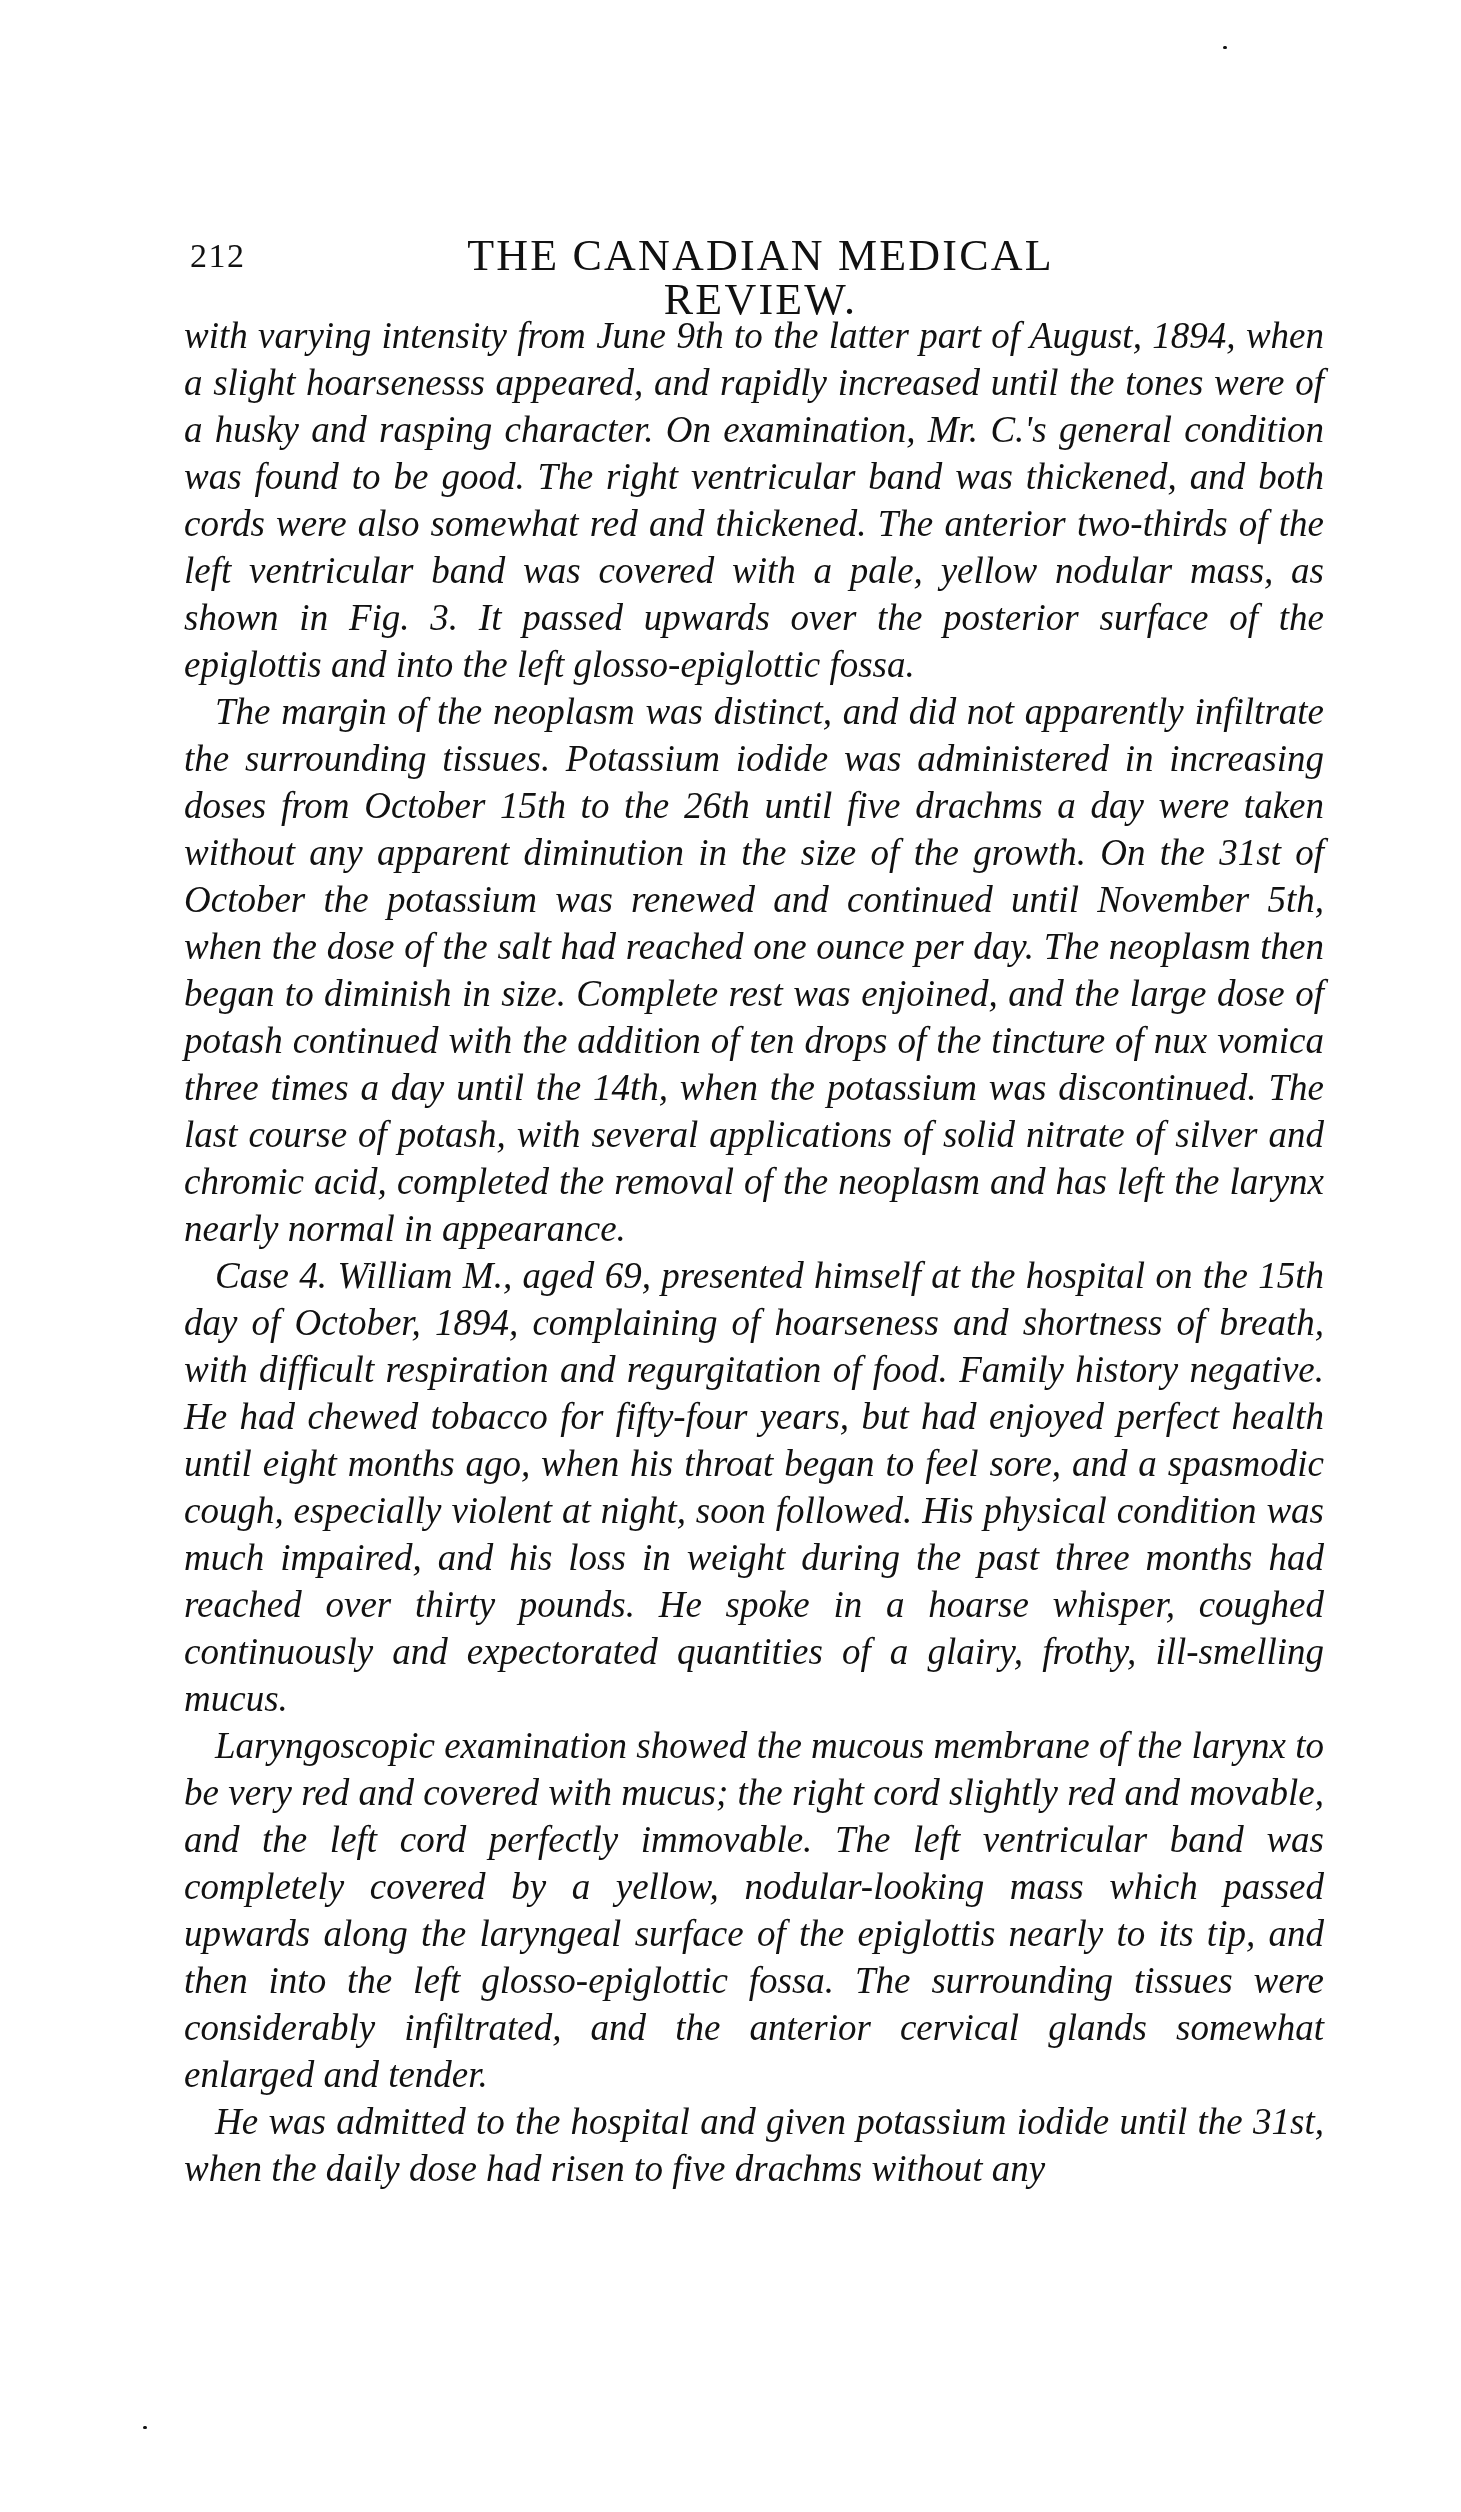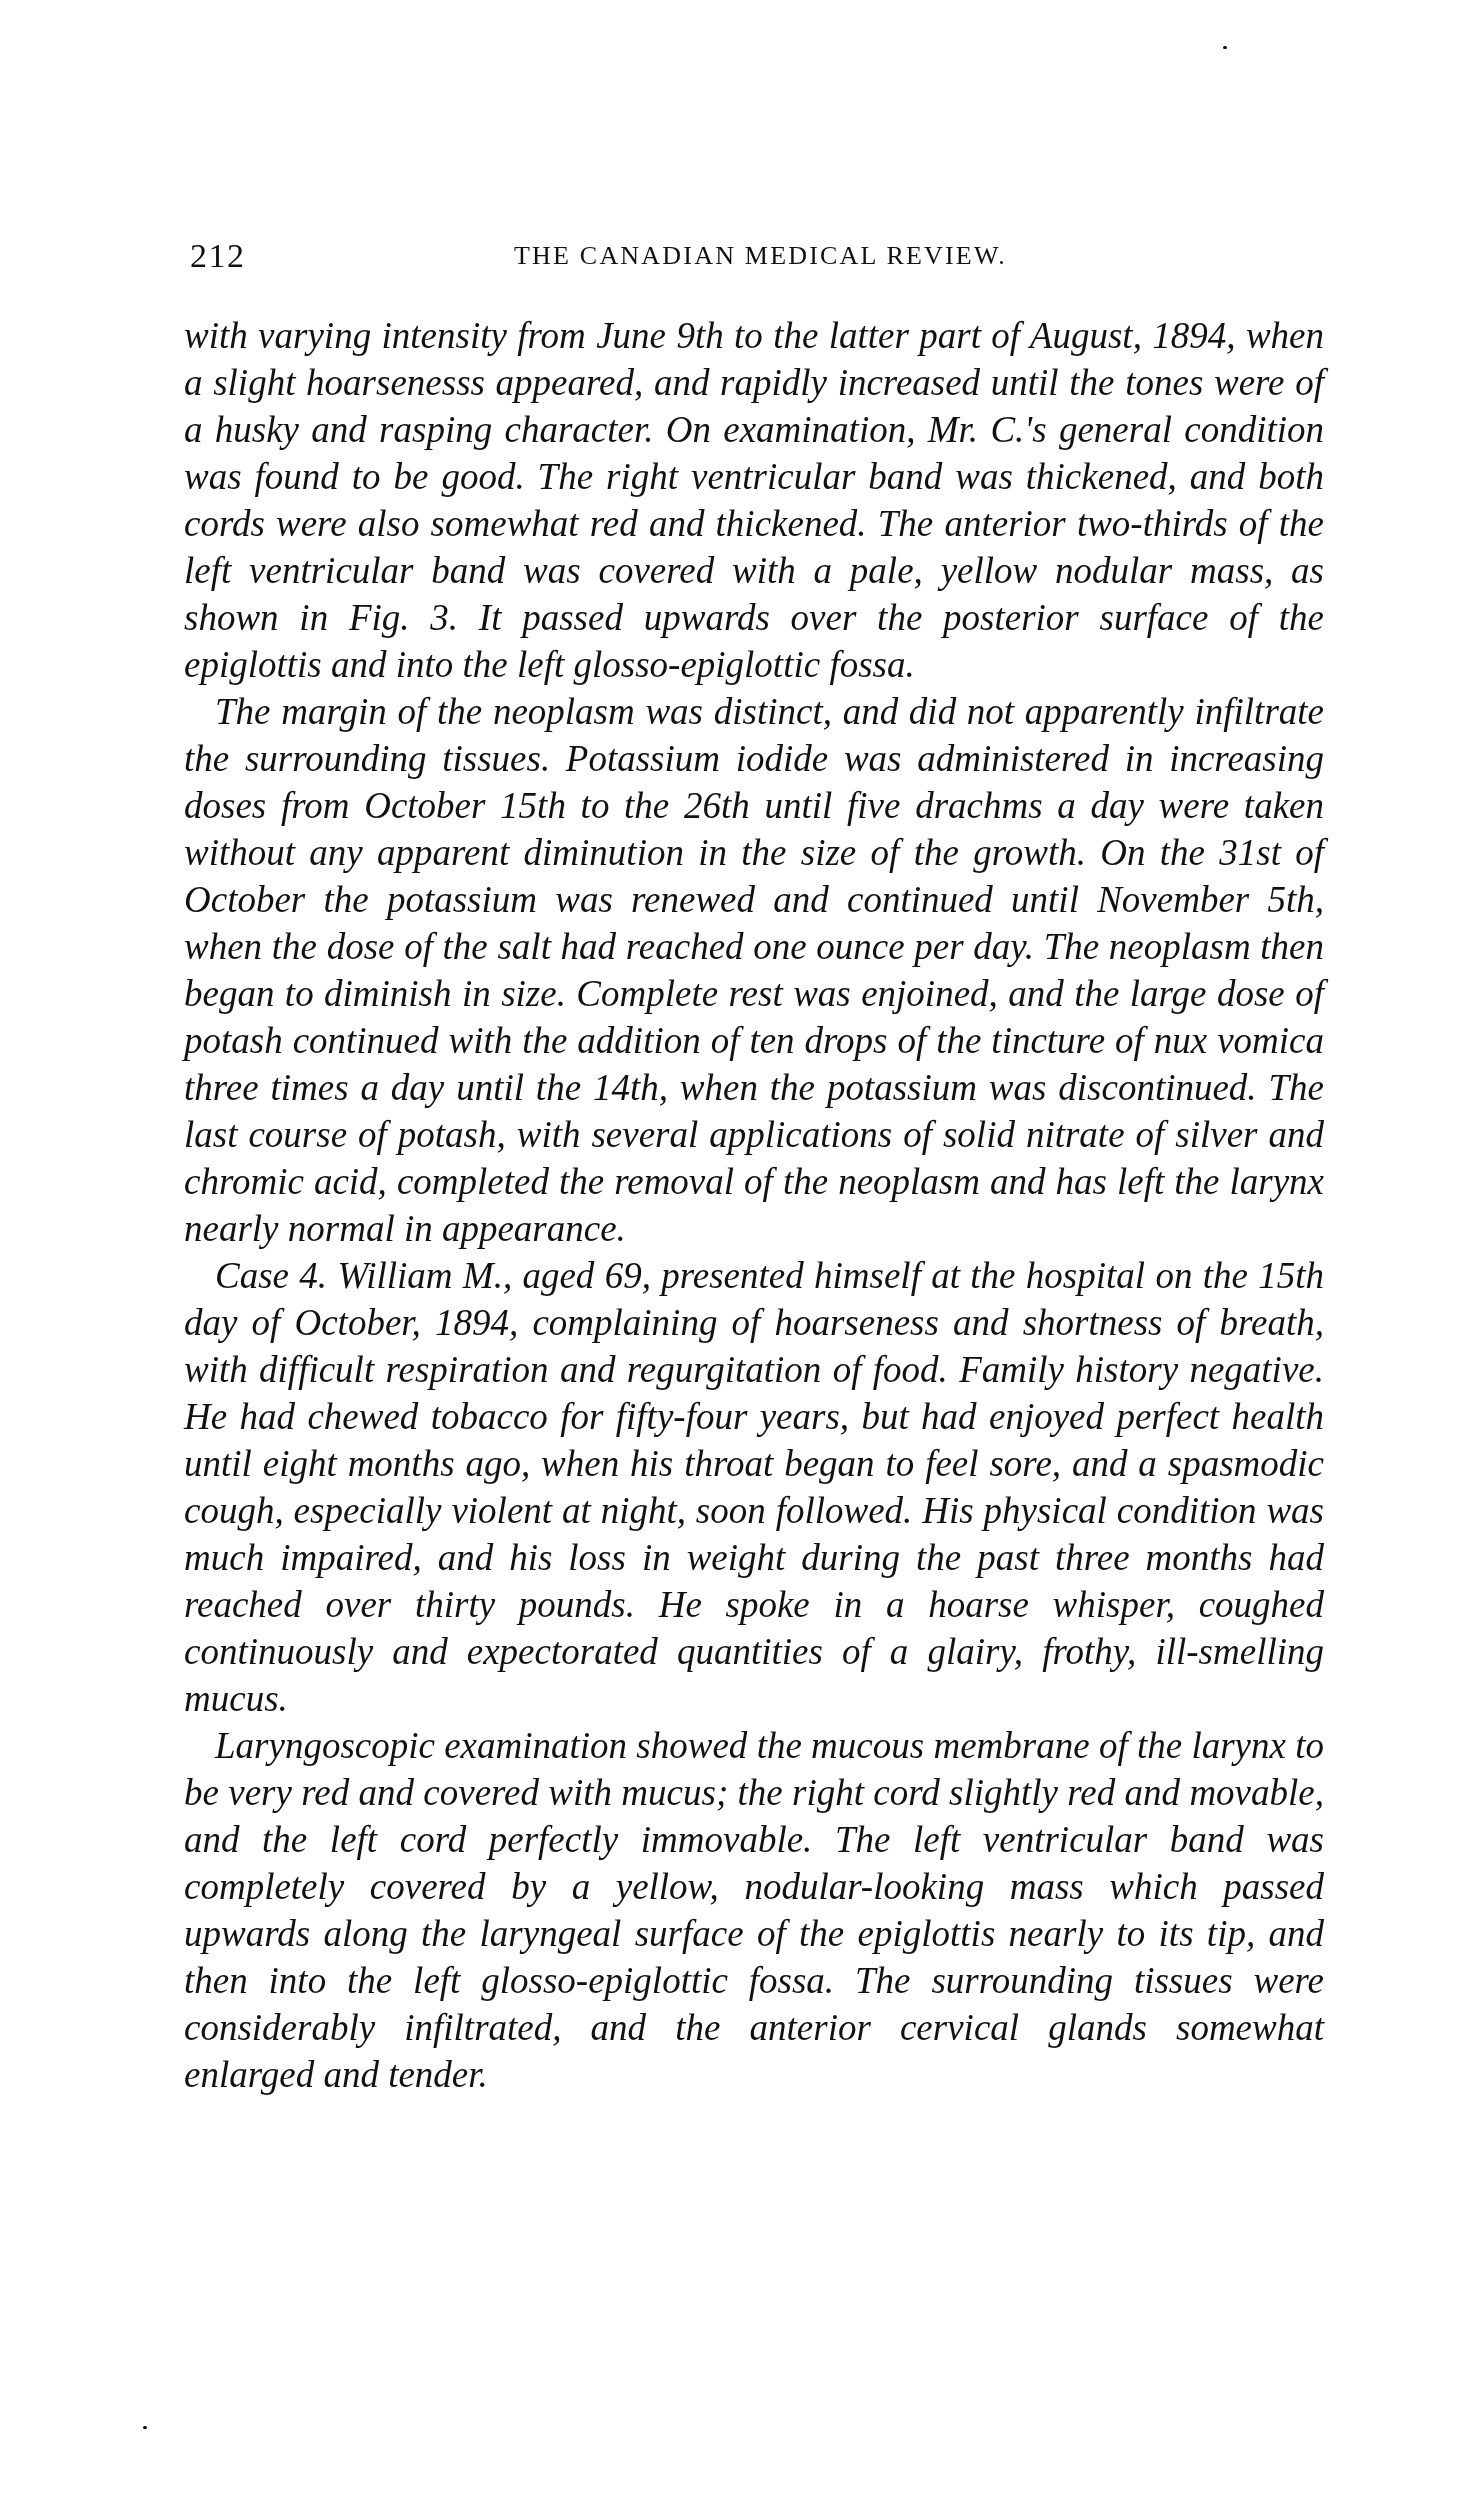--- a/index.html
+++ b/index.html
@@ -30,21 +30,21 @@
     top: 0;
     letter-spacing: 1.5px;
   }
   .journal-title {
     position: absolute;
     left: 217px;
     top: 0;
     width: 707px;
     text-align: center;
     letter-spacing: 2.2px;
-    font-size: 26px;
+    font-size: 44px;
   }
   .body-text {
     position: absolute;
     top: 312px;
     left: 184px;
     width: 1140px;
     font-size: 37px;
     line-height: 47px;
     text-align: justify;
     hyphens: none;
@@ -77,16 +77,17 @@
 <header class="running-head">
   <span class="page-number">212</span>
   <span class="journal-title">THE CANADIAN MEDICAL REVIEW.</span>
 </header>
 
 <main class="body-text">
   <p>with varying intensity from June 9th to the latter part of August, 1894, when a slight hoarsenesss appeared, and rapidly increased until the tones were of a husky and rasping character. On examination, Mr. C.'s general condition was found to be good. The right ventricular band was thickened, and both cords were also somewhat red and thickened. The anterior two-thirds of the left ventricular band was covered with a pale, yellow nodular mass, as shown in Fig. 3. It passed upwards over the posterior surface of the epiglottis and into the left glosso-epiglottic fossa.</p>
   <p class="indent">The margin of the neoplasm was distinct, and did not apparently infiltrate the surrounding tissues. Potassium iodide was administered in increasing doses from October 15th to the 26th until five drachms a day were taken without any apparent diminution in the size of the growth. On the 31st of October the potassium was renewed and continued until November 5th, when the dose of the salt had reached one ounce per day. The neoplasm then began to diminish in size. Complete rest was enjoined, and the large dose of potash continued with the addition of ten drops of the tincture of nux vomica three times a day until the 14th, when the potassium was discontinued. The last course of potash, with several applications of solid nitrate of silver and chromic acid, completed the removal of the neoplasm and has left the larynx nearly normal in appearance.</p>
   <p class="indent">Case 4. William M., aged 69, presented himself at the hospital on the 15th day of October, 1894, complaining of hoarseness and shortness of breath, with difficult respiration and regurgitation of food. Family history negative. He had chewed tobacco for fifty-four years, but had enjoyed perfect health until eight months ago, when his throat began to feel sore, and a spasmodic cough, especially violent at night, soon followed. His physical condition was much impaired, and his loss in weight during the past three months had reached over thirty pounds. He spoke in a hoarse whisper, coughed continuously and expectorated quantities of a glairy, frothy, ill-smelling mucus.</p>
   <p class="indent">Laryngoscopic examination showed the mucous membrane of the larynx to be very red and covered with mucus; the right cord slightly red and movable, and the left cord perfectly immovable. The left ventricular band was completely covered by a yellow, nodular-looking mass which passed upwards along the laryngeal surface of the epiglottis nearly to its tip, and then into the left glosso-epiglottic fossa. The surrounding tissues were considerably infiltrated, and the anterior cervical glands somewhat enlarged and tender.</p>
+  <p class="indent">He was admitted to the hospital and given potassium iodide until the 31st, when the daily dose had risen to five drachms without any</p>
 </main>
 
 <div class="speck speck-bottom"></div>
 
 
 </body></html>

